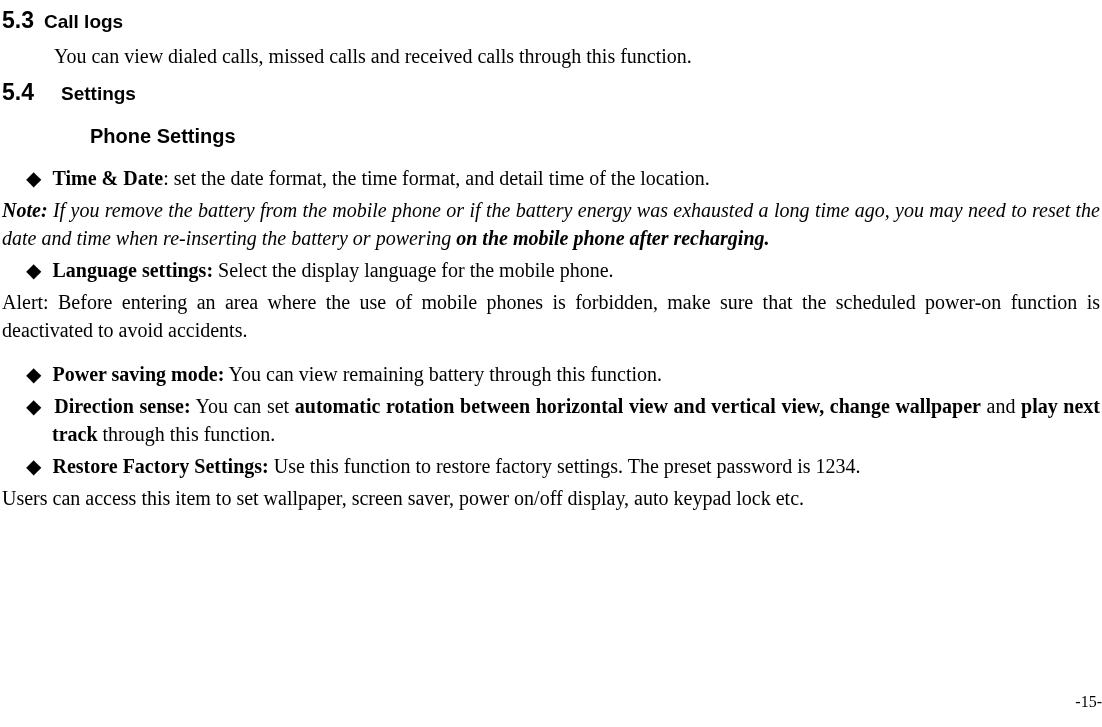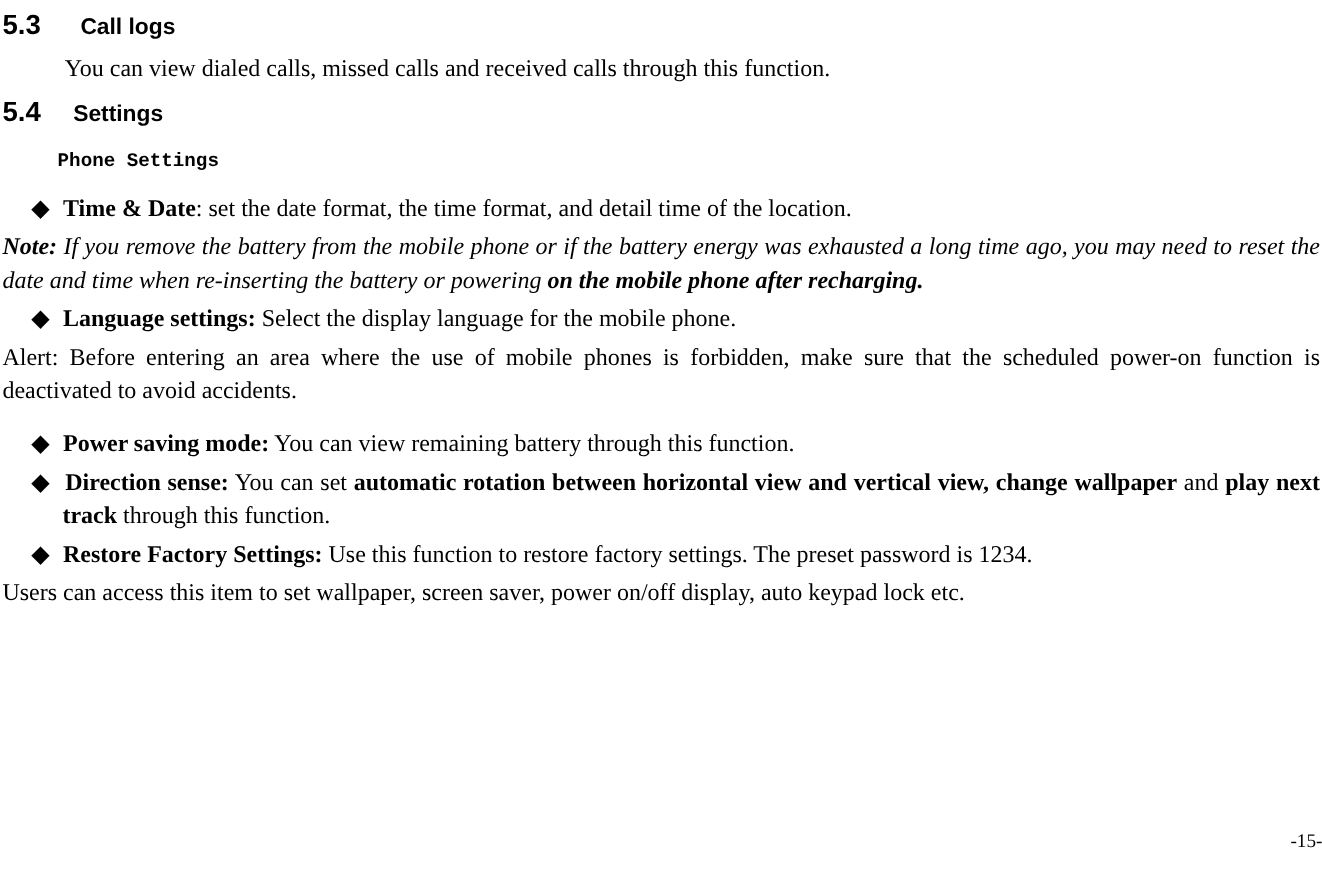--- a/index.html
+++ b/index.html
@@ -18,45 +18,45 @@
     }
     .section-num {
       font-family: Arial, Helvetica, sans-serif;
       font-weight: bold;
       font-size: 23px;
     }
     .section-title {
       font-family: Arial, Helvetica, sans-serif;
       font-weight: bold;
       font-size: 19px;
-      margin-left: 28px;
+      margin-left: 5px;
     }
     .section-title-close {
       font-family: Arial, Helvetica, sans-serif;
       font-weight: bold;
       font-size: 19px;
       margin-left: 22px;
     }
     .heading-row {
       margin: 0 0 6px 0;
       padding-left: 2px;
     }
     .body-text {
       margin: 0 0 6px 0;
       padding: 0 2px;
       text-align: justify;
     }
     .indent-first {
       text-indent: 52px;
     }
     .sub-heading {
-      font-family: Liberation Mono, monospace;
+      font-family: Liberation Sans, sans-serif;
       font-weight: bold;
-      font-size: 16px;
-      margin: 14px 0 14px 48px;
+      font-size: 20px;
+      margin: 14px 0 14px 90px;
     }
     .bullet-row {
       text-align: justify;
       margin: 0 0 4px 0;
       padding: 0 12px 0 52px;
       text-indent: -26px;
     }
     .bullet-row.hanging {
       padding: 0 2px 0 52px;
       text-indent: -26px;

